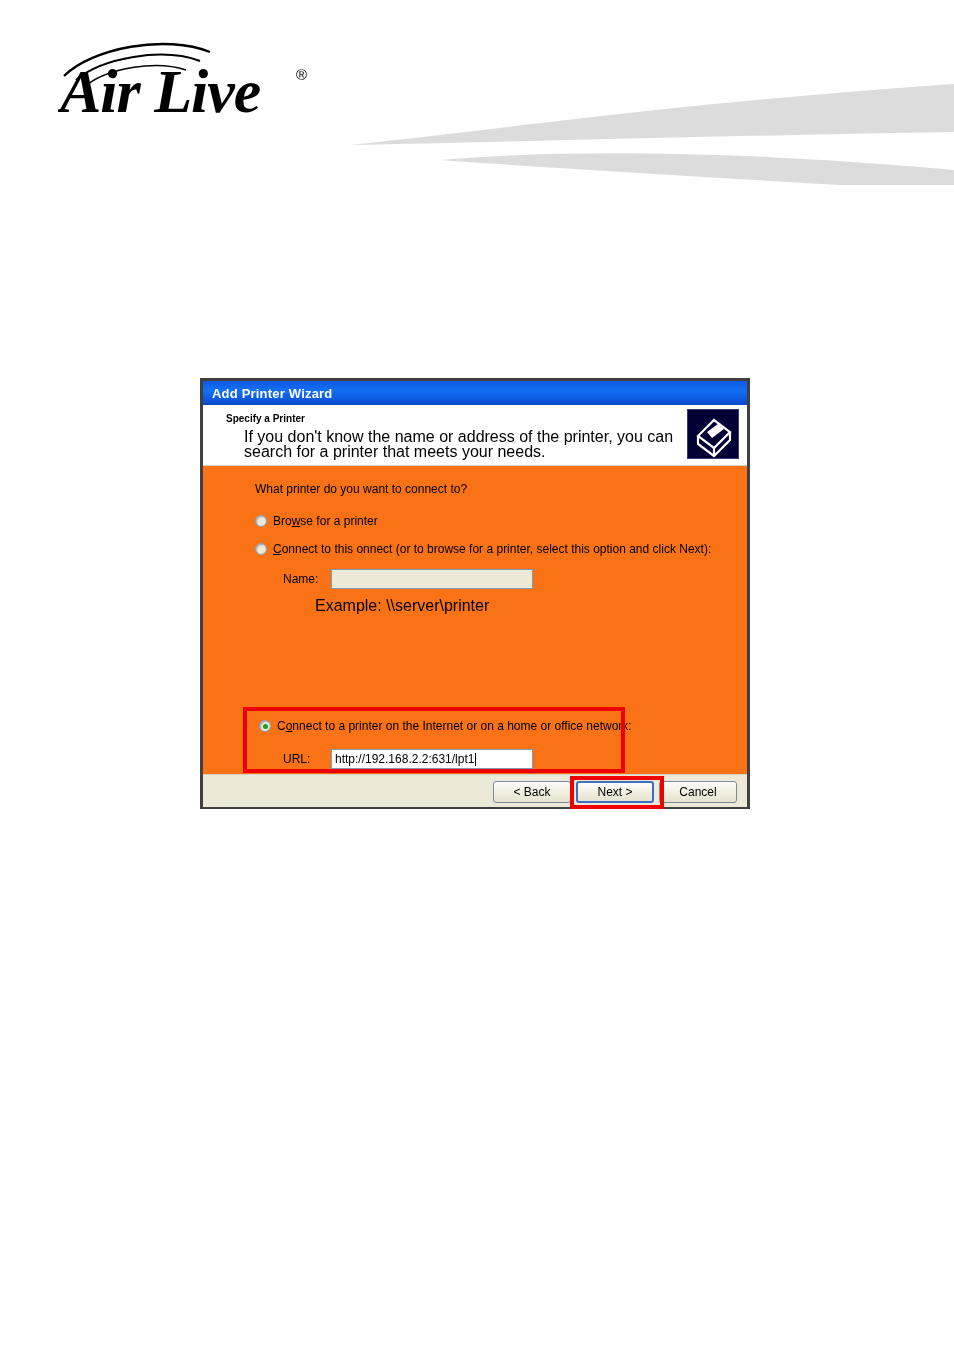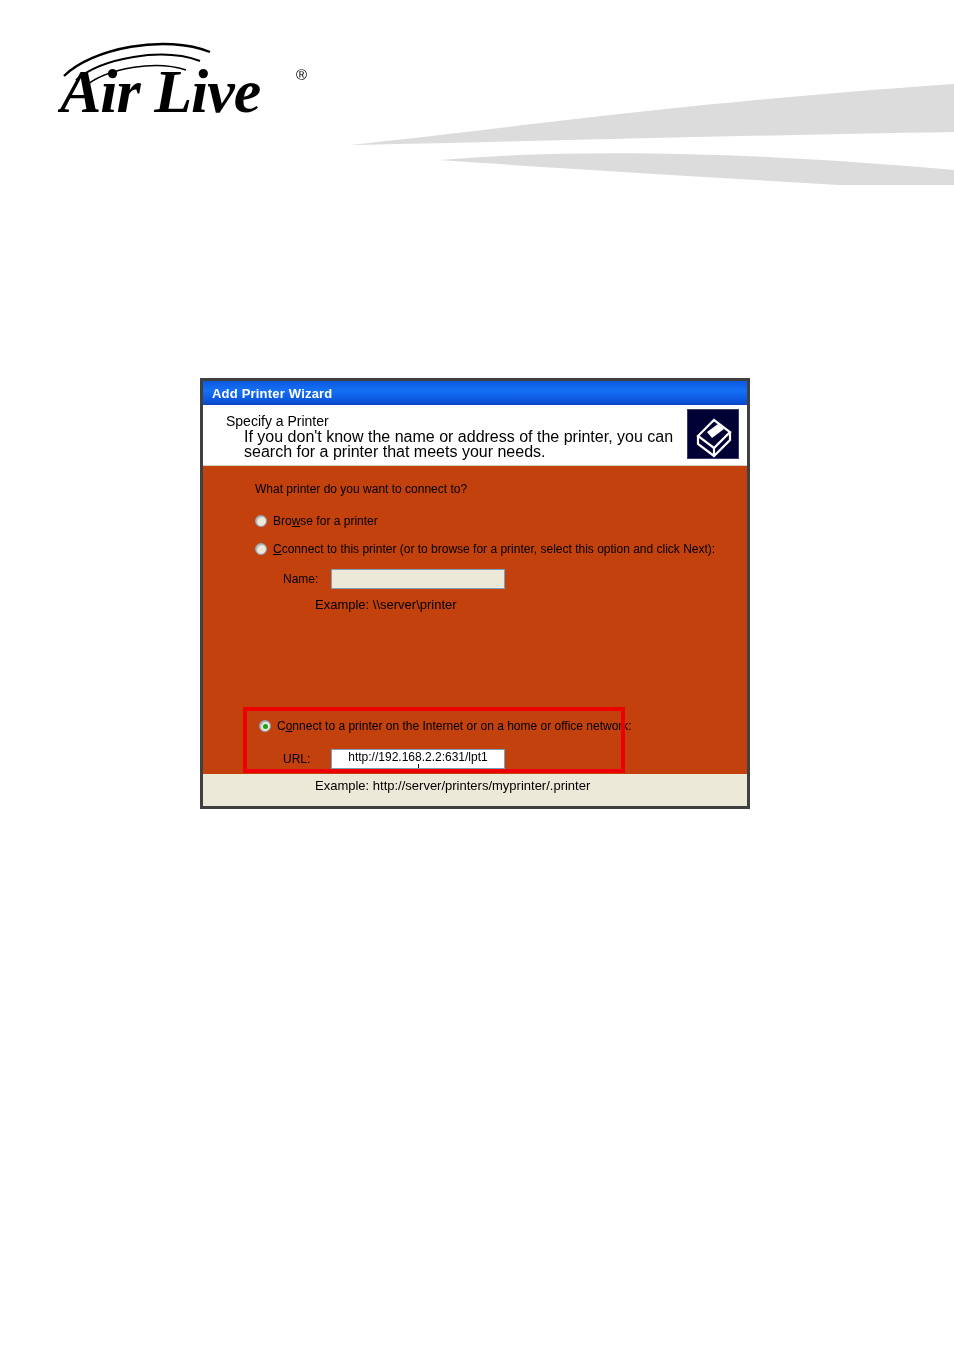--- a/index.html
+++ b/index.html
@@ -70,22 +70,22 @@
     background: #ffffff;
     height: 61px;
     border-bottom: 1px solid #d6d2c2;
     position: relative;
     box-sizing: border-box;
   }
   .wh-title {
     position: absolute;
     left: 23px;
     top: 8px;
-    font-size: 14px;
-    font-weight: normal;
+    font-size: 10px;
+    font-weight: bold;
     color: #000;
   }
   .wh-sub {
     position: absolute;
     left: 41px;
     top: 25px;
     width: 445px;
     font-size: 16px;
     color: #000;
     line-height: 14.5px;
@@ -98,21 +98,21 @@
     height: 50px;
     background: #000034;
     border: 1px solid #3a3a6e;
     box-sizing: border-box;
   }
 
   
   .wizard-body {
     position: relative;
     height: 308px;
-    background: #c2410c;
+    background: #f97316;
   }
   .question {
     position: absolute;
     left: 52px;
     top: 16px;
     font-size: 12px;
     color: #000;
   }
   .opt-row {
     position: absolute;
@@ -156,44 +156,43 @@
     font-size: 12px;
   }
   .row-name { left: 80px; top: 103px; }
   .row-url  { left: 80px; top: 283px; }
 
   .field-label {
     width: 48px;
     color: #000;
   }
   .textbox {
-    width: 174px;
+    width: 202px;
     height: 20px;
     border: 1px solid #7f9db9;
     box-sizing: border-box;
     font-size: 12px;
     padding: 0 3px;
     display: flex;
     align-items: center;
     font-family: "Liberation Sans", sans-serif;
-    flex-direction: column;
   }
   .textbox.disabled { background: #ece9d8; color: #000; }
   .textbox.active   { background: #ffffff; color: #000; }
   .caret {
     display: inline-block;
     width: 1px;
     height: 13px;
     background: #000;
     margin-left: 1px;
   }
 
   .example {
     position: absolute;
-    font-size: 13px;
+    font-size: 16px;
     color: #000;
   }
   .ex1 { left: 112px; top: 131px; }
   .ex2 { left: 112px; top: 312px; }
 
   
   .red-box {
     position: absolute;
     border: 4px solid #ee0000;
     box-sizing: border-box;
@@ -276,21 +275,21 @@
 
     <div class="question">What printer do you want to connect to?</div>
 
     <div class="opt-row opt1">
       <span class="radio"></span>
       <span class="opt-label"><span>Bro</span><span class="u">w</span><span>se for a printer</span></span>
     </div>
 
     <div class="opt-row opt2">
       <span class="radio"></span>
-      <span class="opt-label"><span></span><span class="u">C</span><span>connect to this printer (or to browse for a printer, select this option and click Next):</span></span>
+      <span class="opt-label"><span></span><span class="u">C</span><span>onnect to this onnect (or to browse for a printer, select this option and click Next):</span></span>
     </div>
 
     <div class="field-row row-name">
       <span class="field-label">Name:</span>
       <span class="textbox disabled"></span>
     </div>
 
     <div class="example ex1">Example: \\server\printer</div>
 
     <div class="opt-row opt3">
@@ -305,14 +304,26 @@
           <span class="caret"></span>
         </span>
     </div>
 
     <div class="example ex2">Example: http://server/printers/myprinter/.printer</div>
 
     <div class="red-box red-url"></div>
 
   </div>
 
+  <div class="wizard-footer">
+    <div class="btn btn-back">
+      <span>&lt; Back</span>
+    </div>
+    <div class="btn btn-next">
+      <span>Next &gt;</span>
+    </div>
+    <div class="btn btn-cancel">
+      <span>Cancel</span>
+    </div>
+    <div class="red-box red-next"></div>
+  </div>
 
 </div>
 
 </body></html>

